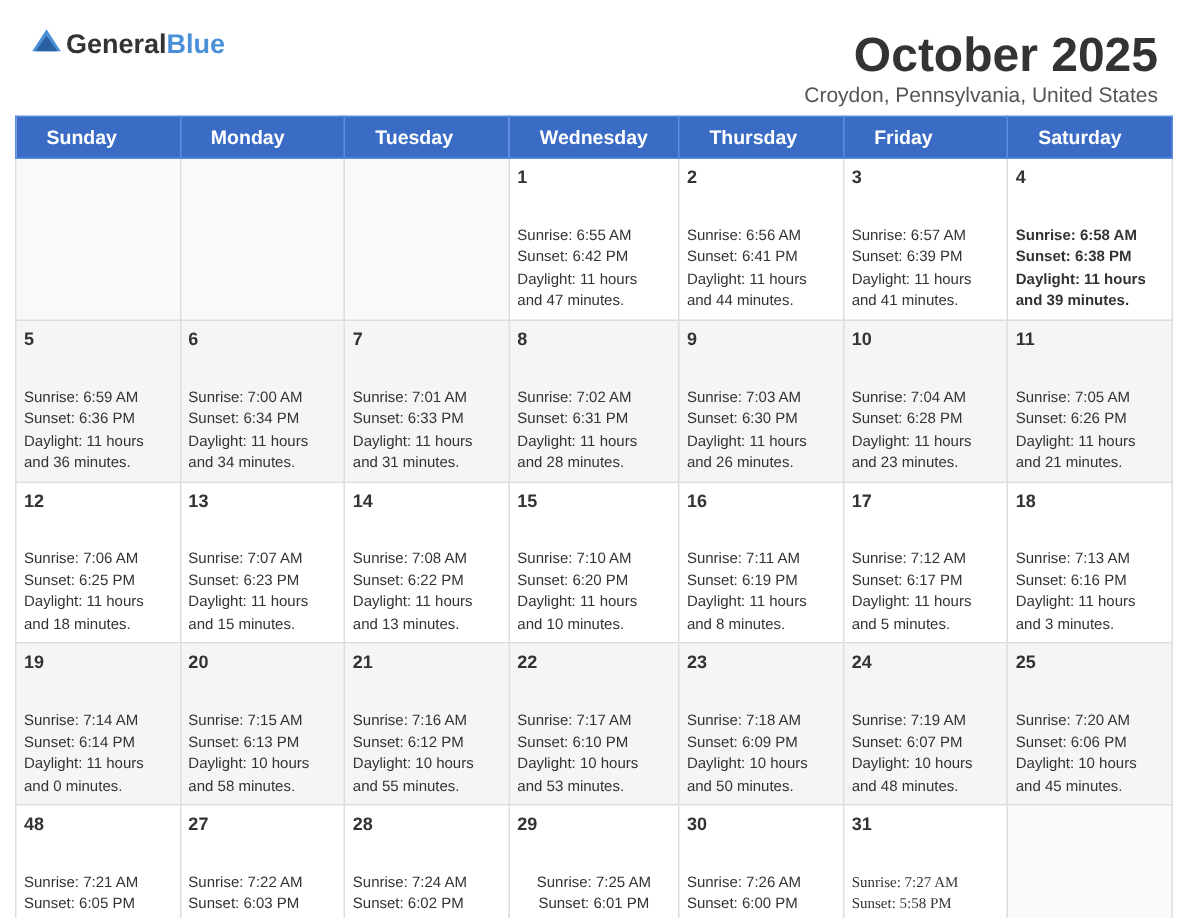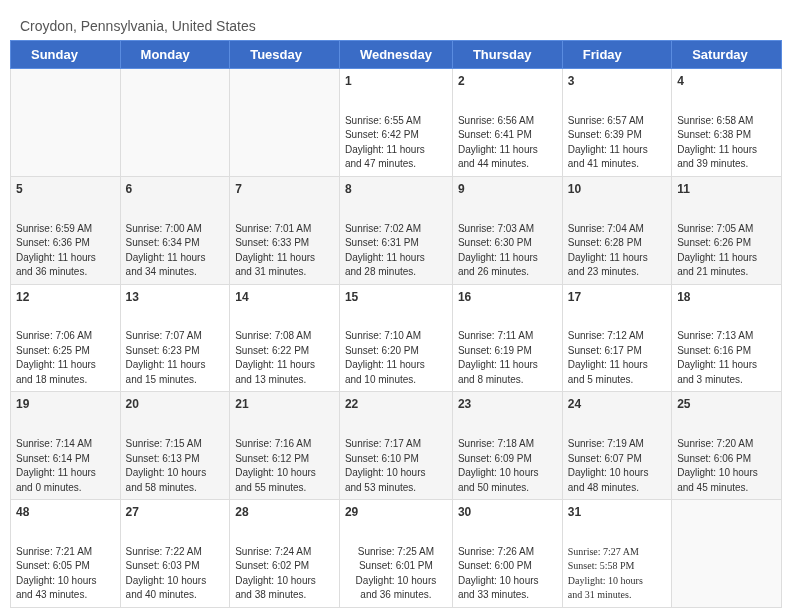--- a/index.html
+++ b/index.html
@@ -91,21 +91,31 @@
       margin-top: 24px;
     }
     .empty-cell {
       background: #f9f9f9 !important;
     }
   </style>
 </head>
 <body>
 
 <div class="header">
+  <div class="logo">
+    <svg class="logo-icon" viewBox="0 0 30 30" xmlns="http://www.w3.org/2000/svg">
+      <polygon points="15,2 28,22 2,22" fill="#4a90d9"></polygon>
+      <polygon points="15,8 25,22 5,22" fill="#2a5fa0"></polygon>
+    </svg>
+    <div>
+      <span class="logo-text-general">General</span><span class="logo-text-blue">Blue</span>
+    </div>
+  </div>
   <div class="title-block">
+    <div class="title-month">October 2025</div>
     <div class="title-location">Croydon, Pennsylvania, United States</div>
   </div>
 </div>
 
 <table class="calendar">
   <thead>
     <tr>
     <th>Sunday</th>
         <th>Monday</th>
         <th>Tuesday</th>
@@ -136,21 +146,21 @@
         </td>
         <td>
           <span class="day-num">3</span>
           <div class="day-content" style="white-space: pre-line;">Sunrise: 6:57 AM
 Sunset: 6:39 PM
 Daylight: 11 hours
 and 41 minutes.</div>
         </td>
         <td>
           <span class="day-num">4</span>
-          <div class="day-content" style="white-space: pre-line;">Sunrise: 6:58 AM
+          <div class="day-content" style="white-space: pre-line; font-weight: bold;">Sunrise: 6:58 AM
 Sunset: 6:38 PM
 Daylight: 11 hours
 and 39 minutes.</div>
         </td>
       </tr>
       <tr>
         <td>
           <span class="day-num">5</span>
           <div class="day-content" style="white-space: pre-line;">Sunrise: 6:59 AM
 Sunset: 6:36 PM

